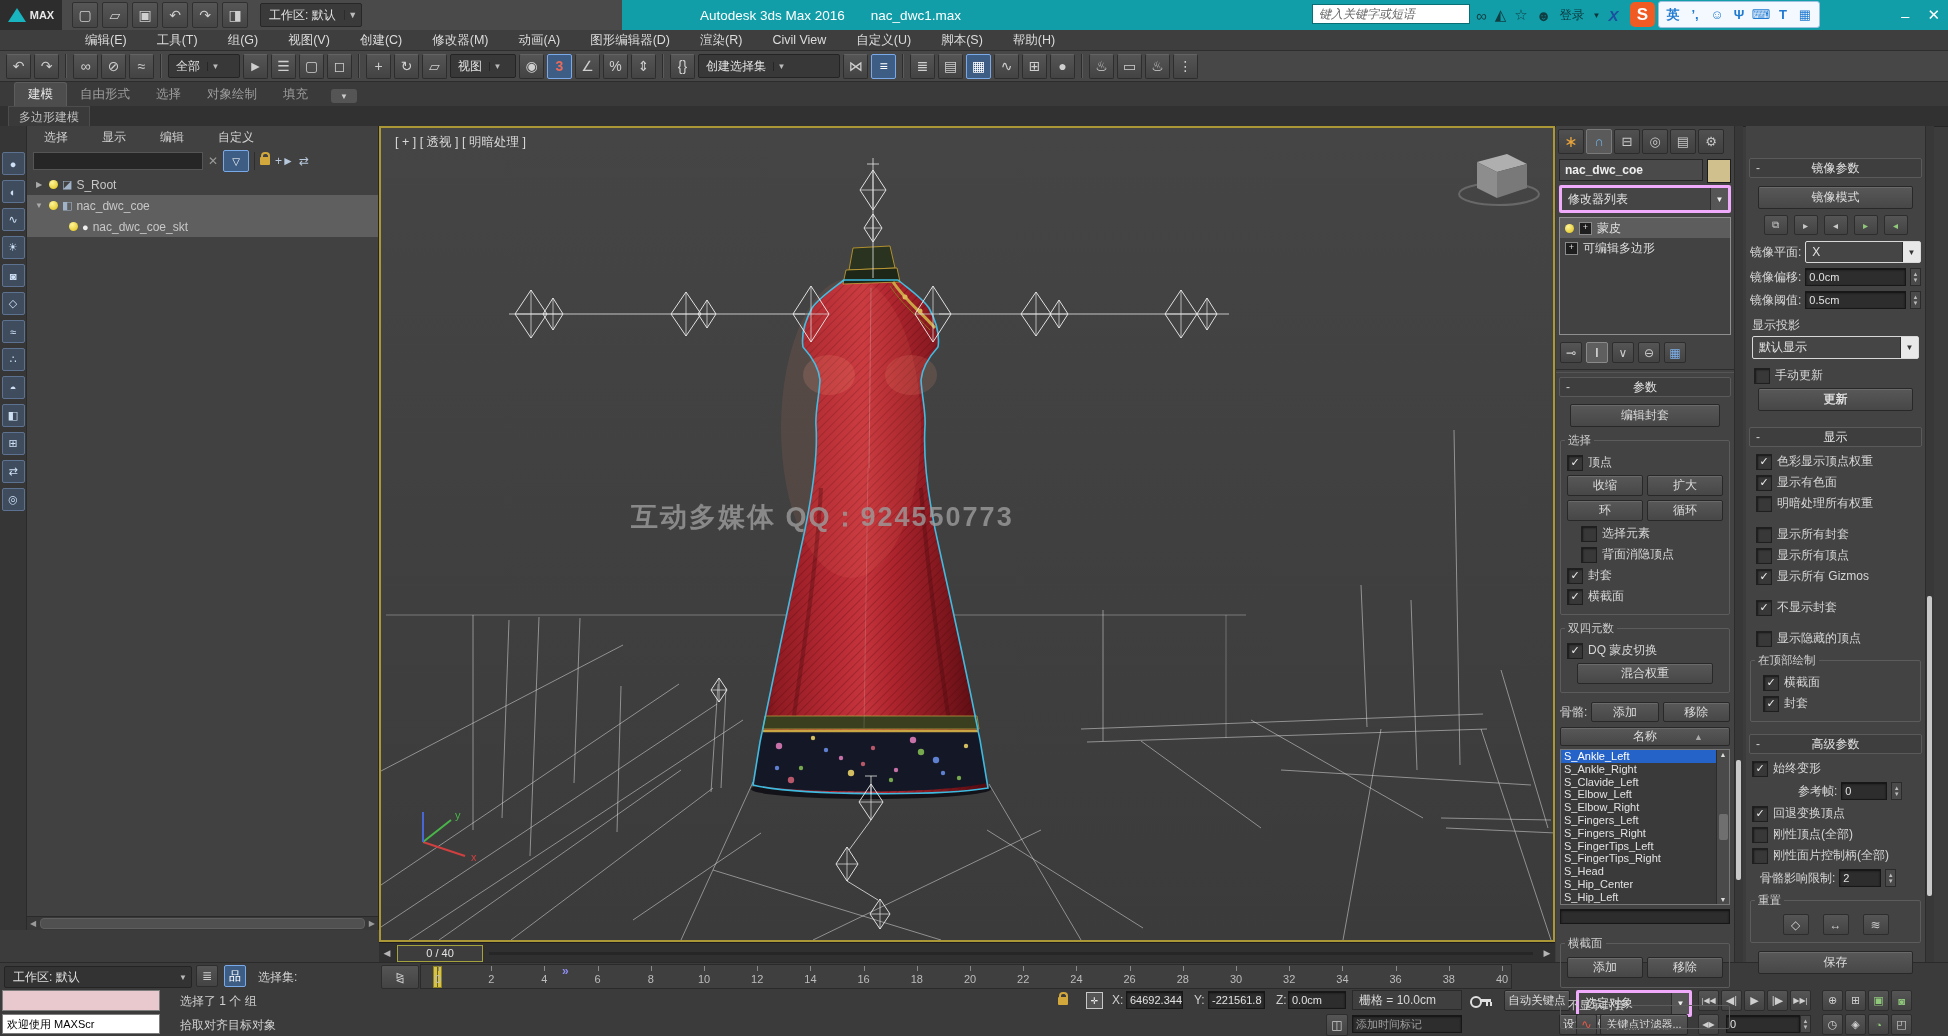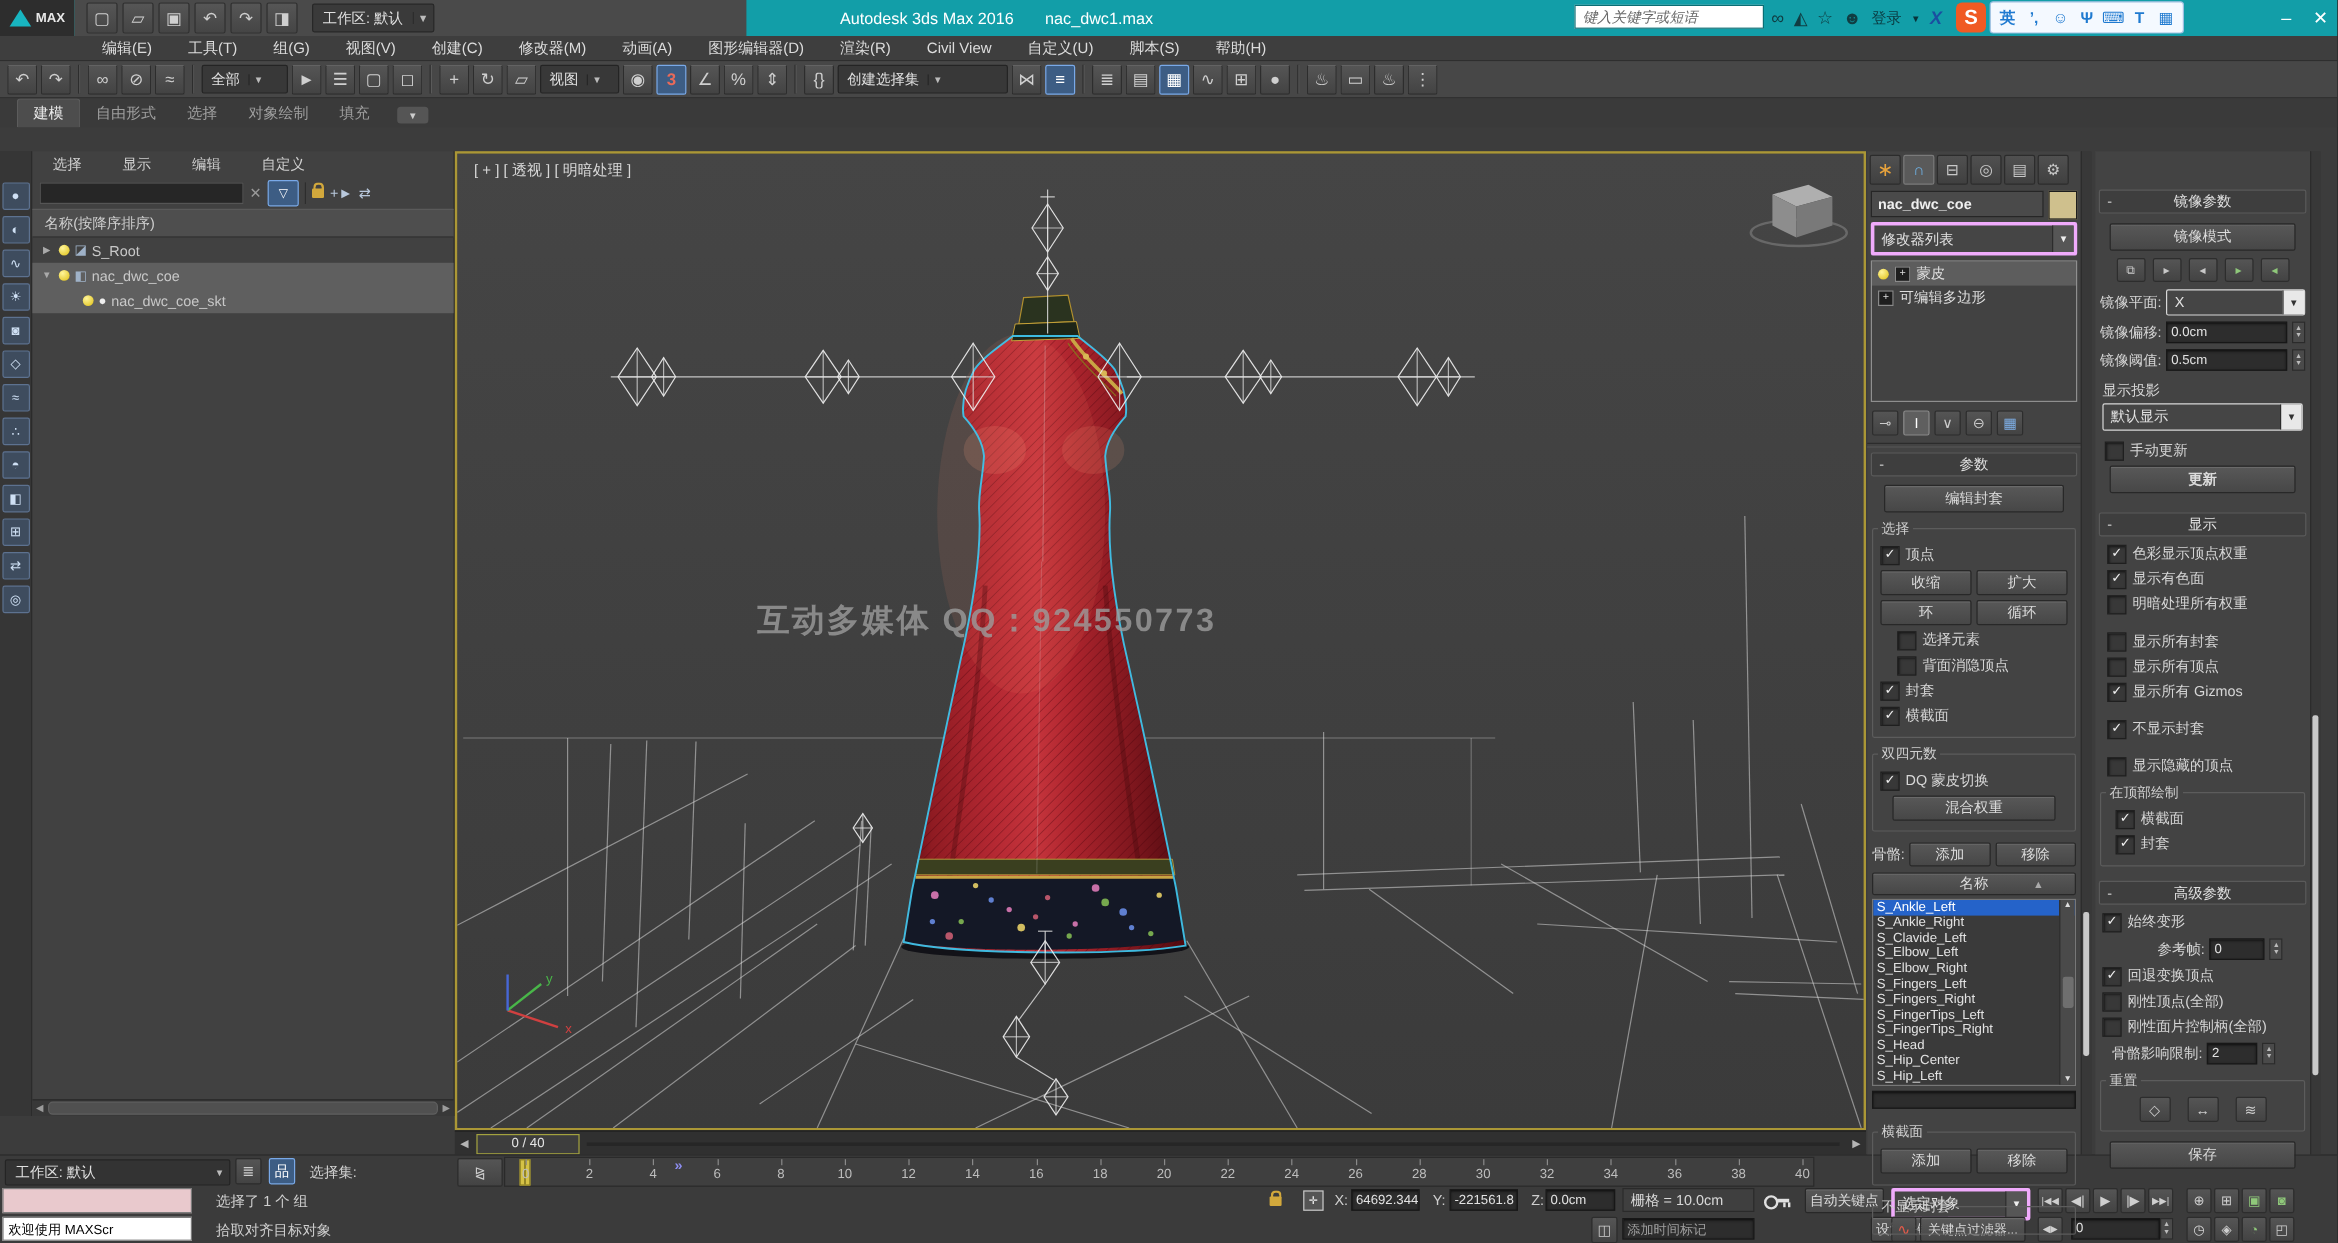--- a/index.html
+++ b/index.html
@@ -284,20 +284,23 @@
       <span class="ic">⋮</span>
     </div>
   <div id="ribbon">
       <span class="rtab active">建模</span>
       <span class="rtab">自由形式</span>
       <span class="rtab">选择</span>
       <span class="rtab">对象绘制</span>
       <span class="rtab">填充</span>
       <span class="rtab-dd">▼</span>
     </div>
+  <div id="ribbon2">
+    <span id="subtab">多边形建模</span>
+  </div>
 
   <div id="leftstrip">
       <span class="sic">●</span>
       <span class="sic">◐</span>
       <span class="sic">∿</span>
       <span class="sic">☀</span>
       <span class="sic">◙</span>
       <span class="sic">◇</span>
       <span class="sic">≈</span>
       <span class="sic">∴</span>
@@ -316,21 +319,20 @@
       </div>
     <div id="exp-search">
       <span class="inp"></span>
       <span class="clr">✕</span>
       <span class="funnel">▽</span>
       <span style="width:1px;height:18px;background:#2d2d2d;"></span>
       <span class="mini-lock"></span>
       <span class="exp-tic">+►</span>
       <span class="exp-tic">⇄</span>
     </div>
-    <div id="exp-header">名称(按降序排序)</div>
     <div id="exp-tree">
         <div class="enode" style="padding-left: 6px;">
           <span class="arr">▶</span>
           <span class="bulb"></span>
           <span class="tico" style="color: rgb(159, 178, 200);">◪</span>
           <span>S_Root</span>
         </div>
         <div class="enode sel" style="padding-left: 6px;">
           <span class="arr">▼</span>
           <span class="bulb"></span>

